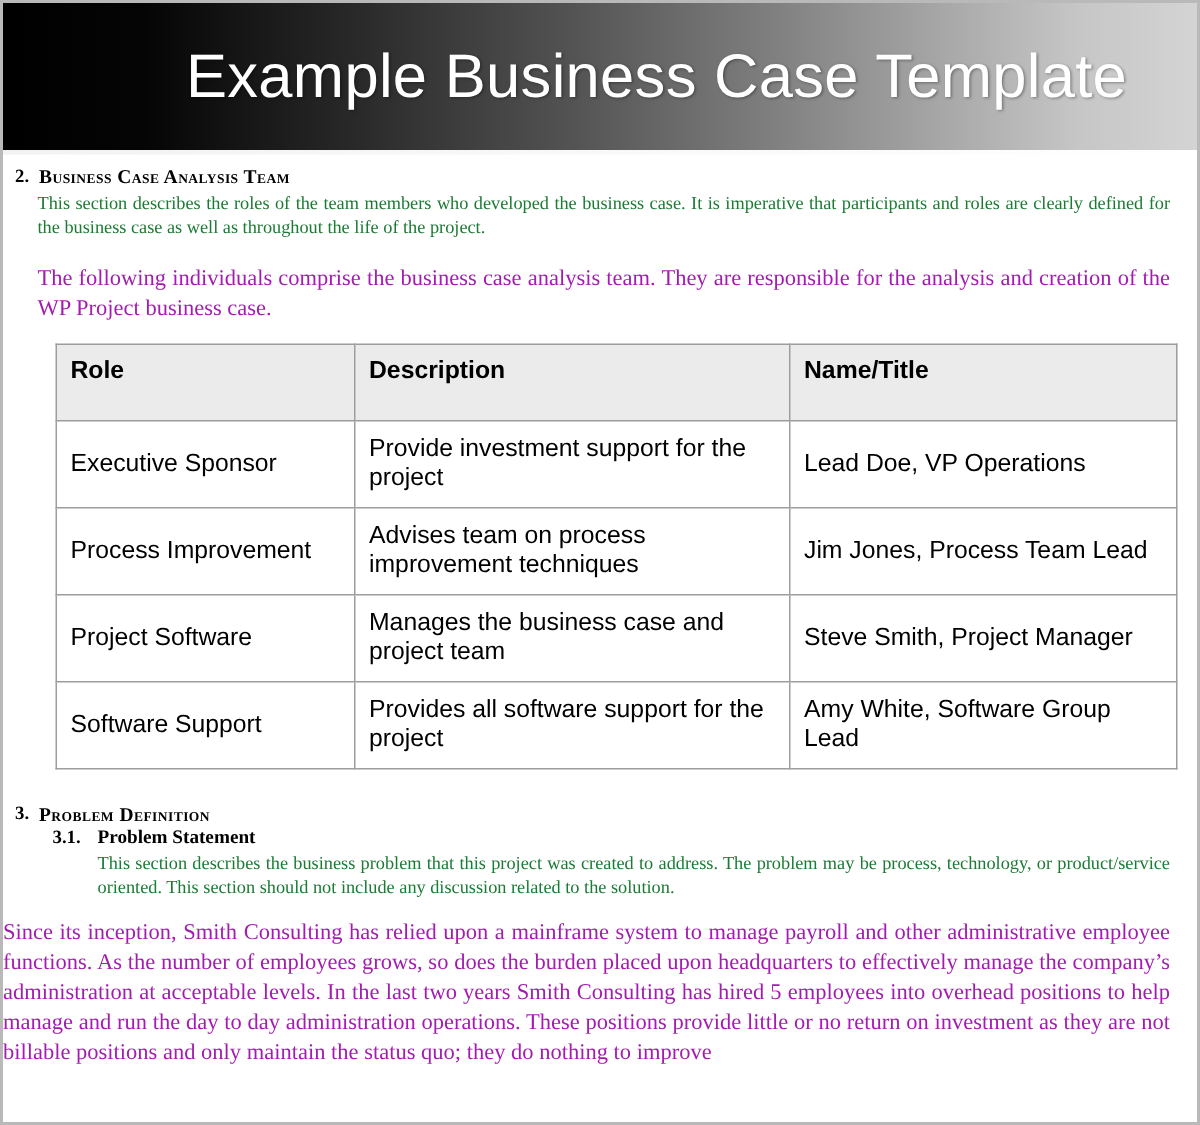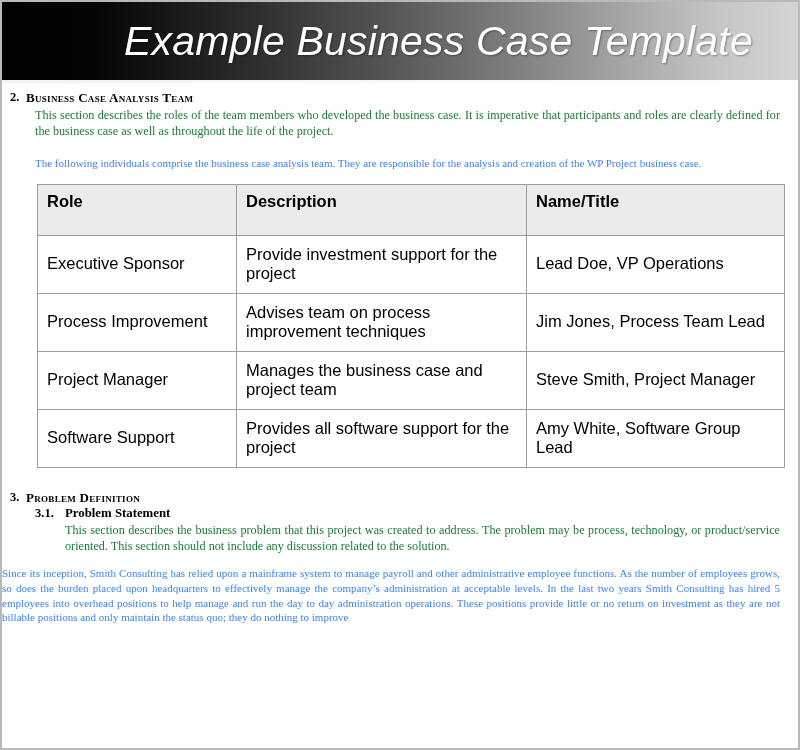--- a/index.html
+++ b/index.html
@@ -16,32 +16,31 @@
     height: 750px;
     box-sizing: border-box;
     border: 2px solid #b9b9b9;
     background: #ffffff;
     overflow: hidden;
   }
 
   
   .banner {
     position: relative;
-    height: 78px;
+    height: 98px;
     background: linear-gradient(to right,
                 #000000 0%,
                 #050505 12%,
                 #2a2a2a 30%,
                 #545454 48%,
                 #7e7e7e 64%,
                 #a8a8a8 79%,
                 #c6c6c6 90%,
                 #d4d4d4 100%);
     overflow: hidden;
-    font-style: italic;
   }
   .banner-title {
     position: absolute;
     left: 122px;
     top: 50%;
     transform: translateY(-50%);
     font-family: "Liberation Sans", sans-serif;
     font-size: 41px;
     font-weight: 400;
     color: #ffffff;
@@ -75,34 +74,34 @@
   }
   .sec-title {
     font-size: 13px;
     font-weight: bold;
     font-variant: small-caps;
     letter-spacing: 0.3px;
     color: #000000;
   }
 
   .body-block {
-    padding-left: 33px;
+    padding-left: 23px;
     padding-right: 18px;
   }
 
   p.green {
     color: #1d7a34;
     font-size: 12.2px;
     line-height: 1.32;
     margin: 1px 0 0 0;
     text-align: justify;
   }
   p.black {
-    color: #3b82f6;
-    font-size: 11px;
+    color: #a21caf;
+    font-size: 15px;
     line-height: 1.34;
     margin: 0;
     text-align: justify;
   }
   .gap-lg { height: 17px; }
   .gap-md { height: 12px; }
 
   
   .tbl-wrap {
     padding-left: 35px;
@@ -210,21 +209,21 @@
             <td>Executive Sponsor</td>
             <td>Provide investment support for the project</td>
             <td>Lead Doe, VP Operations</td>
           </tr>
           <tr>
             <td>Process Improvement</td>
             <td>Advises team on process improvement techniques</td>
             <td>Jim Jones, Process Team Lead</td>
           </tr>
           <tr>
-            <td>Project Manager</td>
+            <td>Project Software</td>
             <td>Manages the business case and project team</td>
             <td>Steve Smith, Project Manager</td>
           </tr>
           <tr>
             <td>Software Support</td>
             <td>Provides all software support for the project</td>
             <td>Amy White, Software Group Lead</td>
           </tr>
         </tbody>
       </table>

